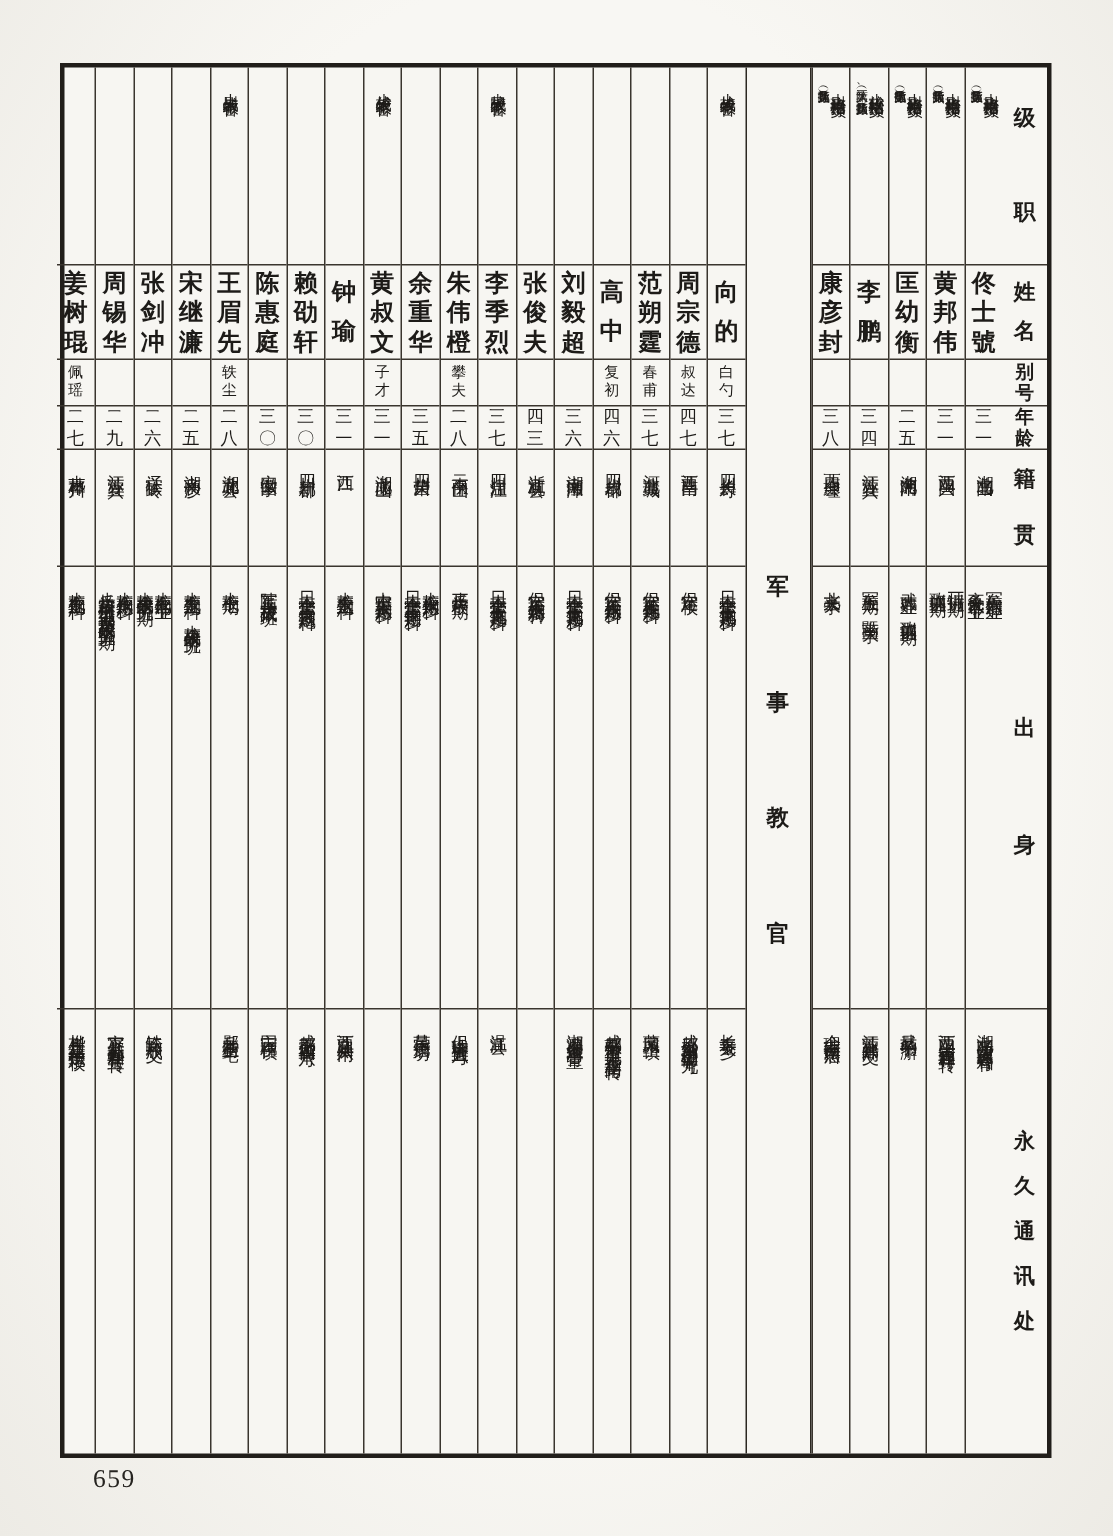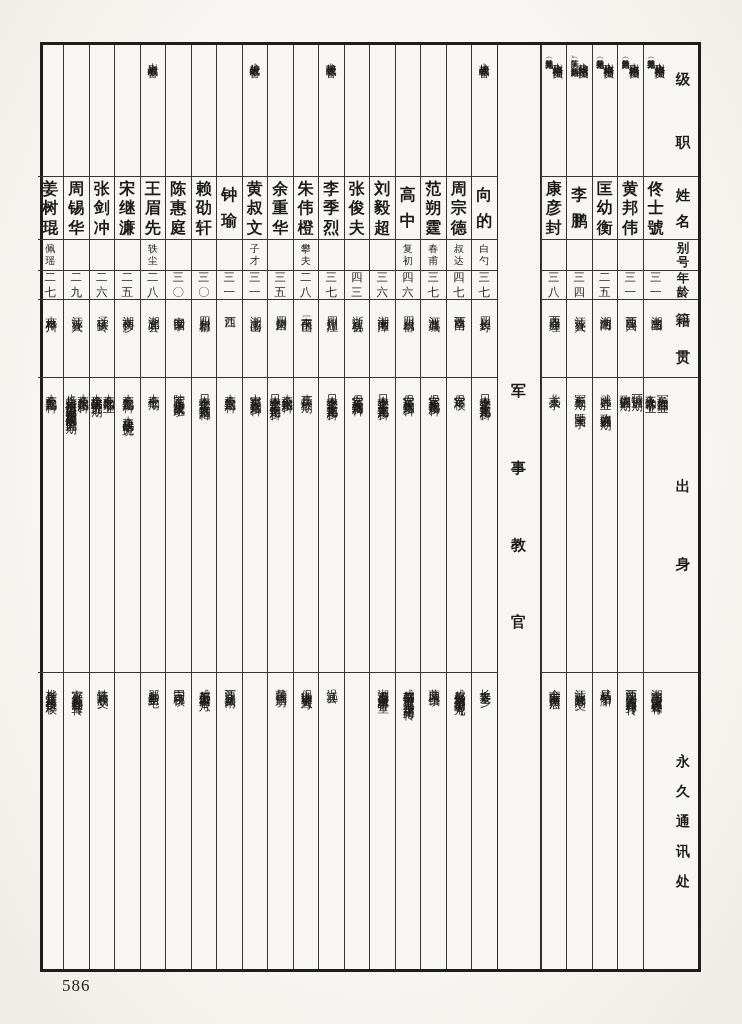--- a/index.html
+++ b/index.html
@@ -769,14 +769,14 @@
           <div class="vt">吉林桦川</div>
         </div>
     <div class="cell h-bg">
           <div class="vt">本校九期工科</div>
         </div>
     <div class="cell h-addr">
           <div class="vt">桦川县立第二模范学校</div>
         </div>
   </div>
 </div>
-  <div class="page-num">586</div>
+  <div class="page-num">659</div>
 </div>
 
 </body></html>

